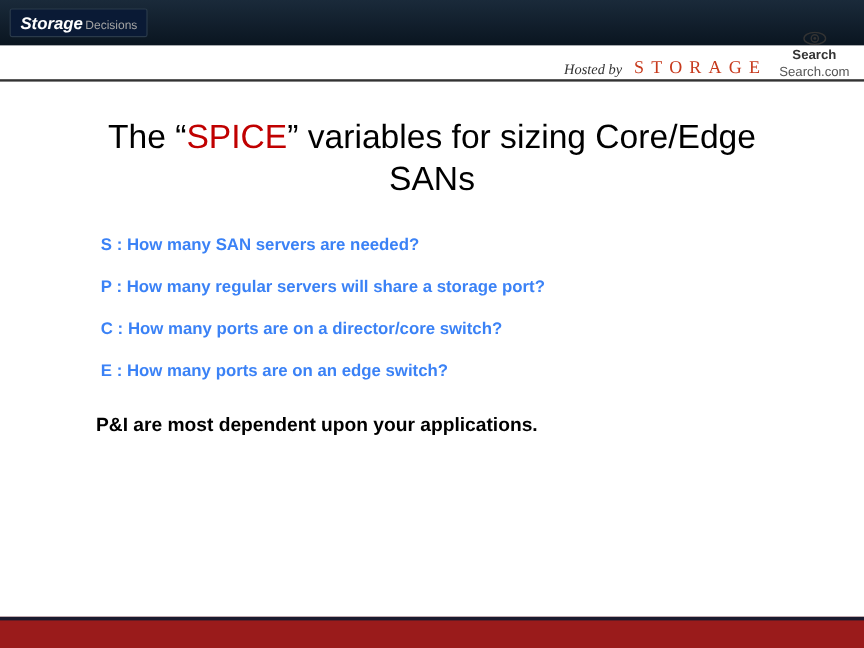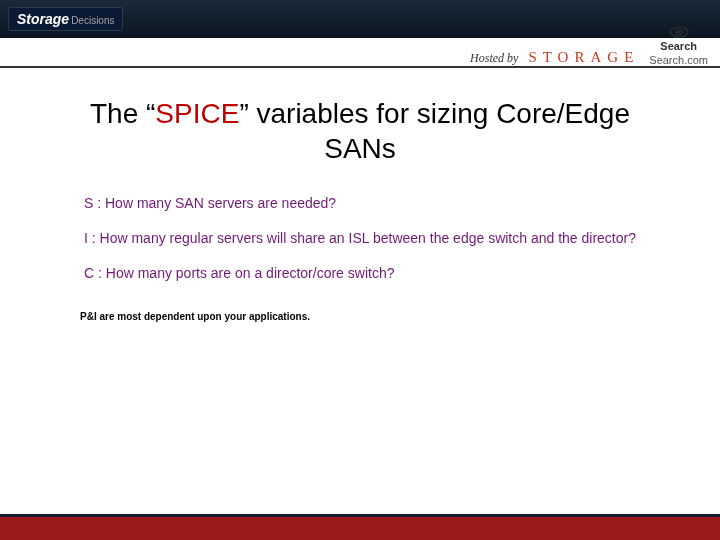--- a/index.html
+++ b/index.html
@@ -84,28 +84,28 @@
     color: #000;
     line-height: 1.25;
     margin-bottom: 28px;
   }
   .title .spice { color: #c00000; text-align: center; }
   .items {
     padding-left: 4px;
   }
   .item {
     font-size: 14px;
-    font-weight: normal;
-    color: #701a75;
+    font-weight: bold;
+    color: #3b82f6;
     margin-bottom: 16px;
     line-height: 1.35;
   }
   .item .letter { display: inline; }
   .note {
-    font-size: 10px;
+    font-size: 16px;
     font-weight: bold;
     color: #000;
     margin-top: 28px;
   }
   .footer {
     position: absolute;
     bottom: 0;
     left: 0;
     width: 100%;
     height: 26px;
@@ -142,23 +142,26 @@
 <div class="content">
   <h1 class="title">
     <span>The “</span><span class="spice">SPICE</span><span>” variables for sizing Core/Edge SANs</span>
   </h1>
 
   <div class="items">
     <div class="item">
       <span class="letter">S</span><span> : How many SAN servers are needed?</span>
     </div>
     <div class="item">
-      <span class="letter">I</span><span> : How many regular servers will share an ISL between the edge switch and the director?</span>
+      <span class="letter">P</span><span> : How many regular servers will share a storage port?</span>
     </div>
     <div class="item">
       <span class="letter">C</span><span> : How many ports are on a director/core switch?</span>
+    </div>
+    <div class="item">
+      <span class="letter">E</span><span> : How many ports are on an edge switch?</span>
     </div>
   </div>
 
   <div class="note">P&amp;I are most dependent upon your applications.</div>
 </div>
 
 <div class="footer"></div>
 
 </body></html>

